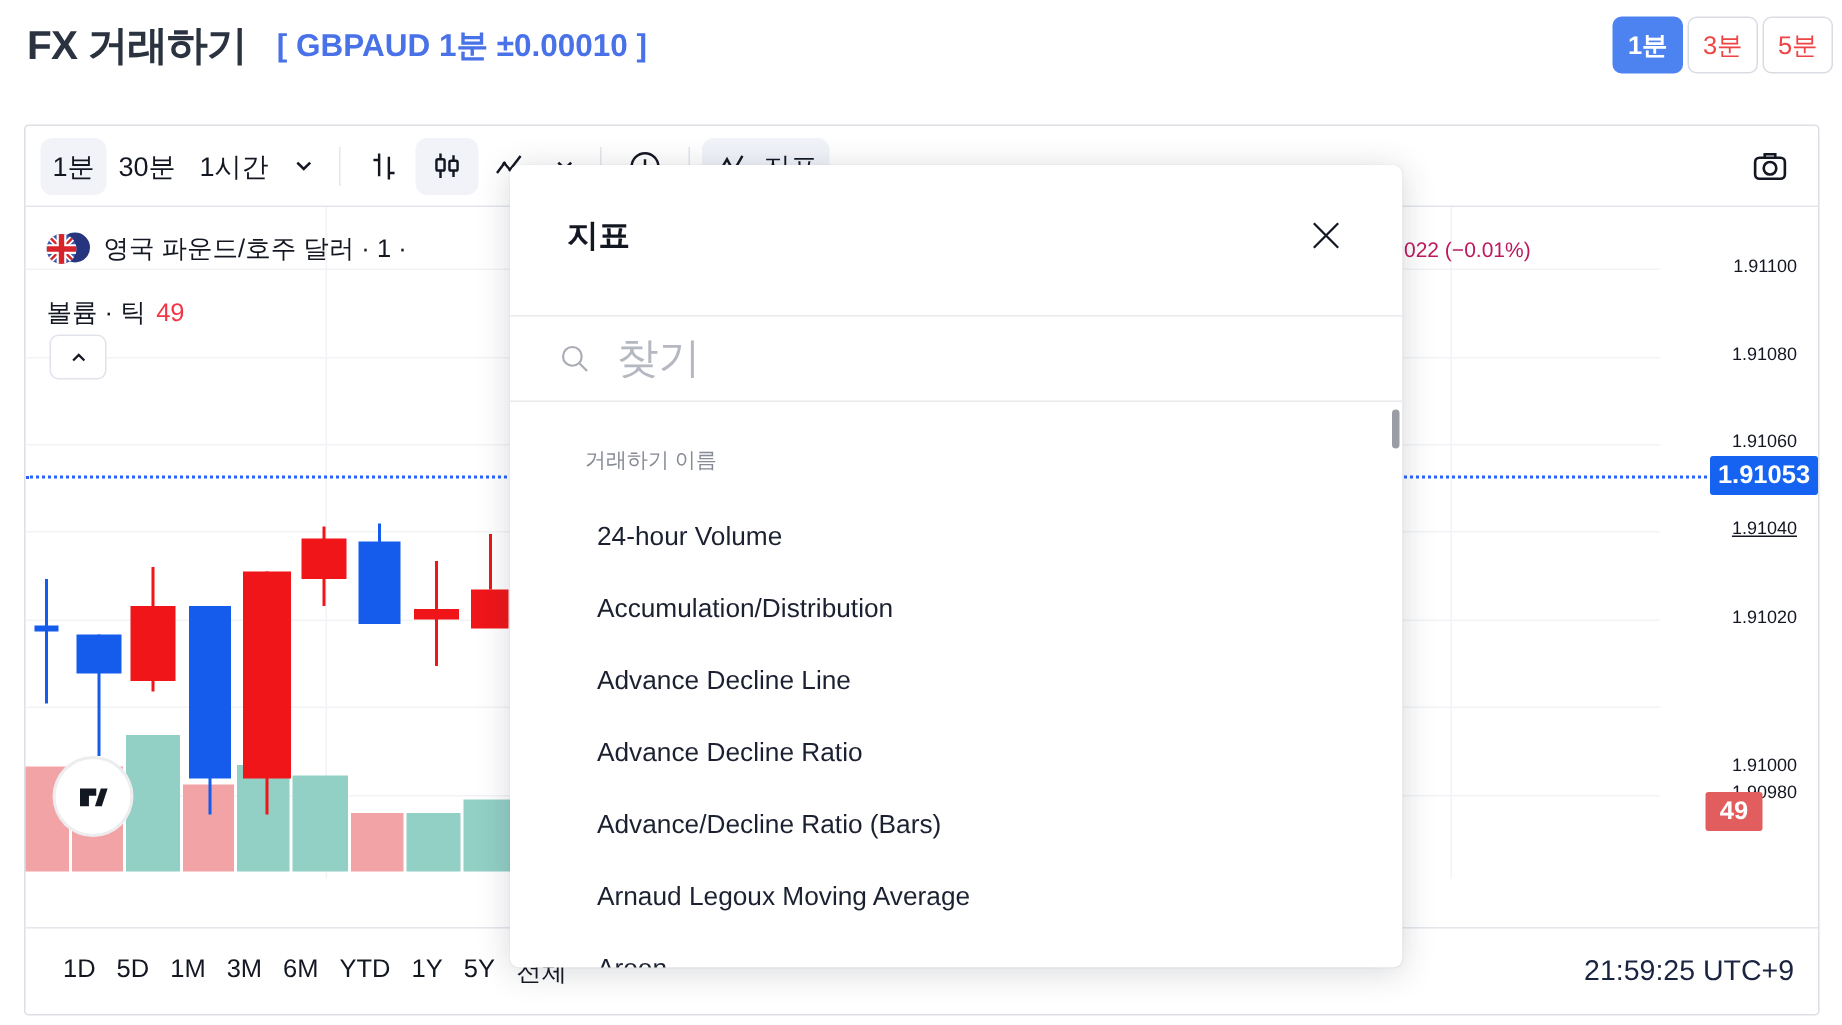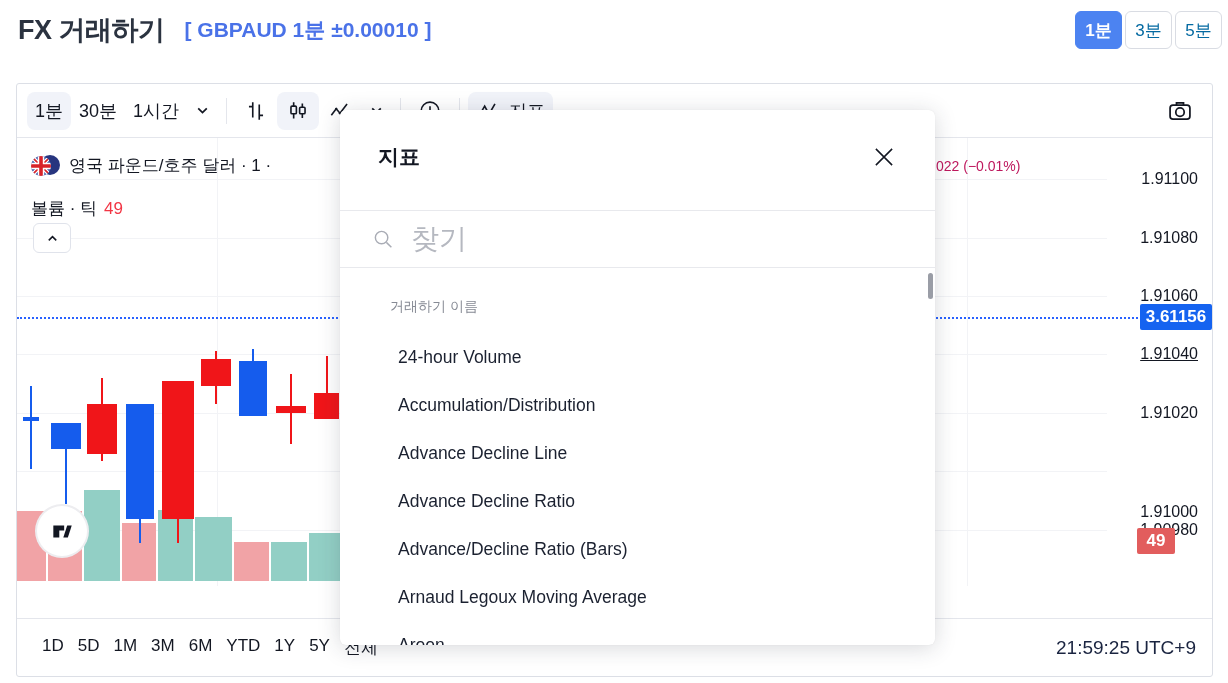--- a/index.html
+++ b/index.html
@@ -3,21 +3,21 @@
 <meta charset="utf-8">
 <style>
   html,body{margin:0;padding:0}
   body{width:1228px;height:683px;background:#fff;position:relative;overflow:hidden;
        font-family:"Liberation Sans",sans-serif;color:#131722;}
   
   .page-header{position:absolute;left:18px;top:8px;width:1204px;height:44px;display:flex;align-items:center;}
   .page-title{font-size:27px;font-weight:bold;color:#2b3340;letter-spacing:-0.5px;margin:0;}
   .symbol-info{margin-left:20px;font-size:21px;font-weight:bold;color:#4a72e8;}
   .tf-group{margin-left:auto;display:flex;gap:3px;}
-  .tf-btn{width:47px;height:38px;border:1px solid #d9dce3;background:#fff;color:#0369a1;
+  .tf-btn{width:47px;height:38px;border:1px solid #d9dce3;background:#fff;color:#ef4444;
           font-size:17px;border-radius:6px;font-family:inherit;cursor:pointer;}
   .tf-btn.active{background:#4c83f1;border-color:#4c83f1;color:#fff;font-weight:bold;}
   
   .chart-container{position:absolute;left:16px;top:83px;width:1197px;height:594px;
                    border:1px solid #dcdfe6;border-radius:3px;background:#fff;box-sizing:border-box;}
   .toolbar{position:absolute;left:0;top:0;width:100%;height:54px;border-bottom:1px solid #e4e6ec;
            display:flex;align-items:center;padding:0 10px;box-sizing:border-box;}
   .tb-item{height:38px;min-width:40px;padding:0 8px;display:flex;align-items:center;justify-content:center;
            border-radius:8px;font-size:18px;color:#131722;cursor:pointer;box-sizing:border-box;}
   .tb-pill{background:#f1f3f9;}
@@ -39,21 +39,21 @@
   .volume-value{color:#f23645;margin-left:7px;}
   .collapse-btn{position:absolute;left:16px;top:85px;width:38px;height:30px;border:1px solid #e0e3eb;
                 border-radius:6px;background:#fff;display:flex;align-items:center;justify-content:center;
                 cursor:pointer;z-index:6;}
   .vol-bar{position:absolute;z-index:1;}
   .candle-wick{position:absolute;width:2px;z-index:2;}
   .candle-body{position:absolute;z-index:2;}
   .tv-logo{position:absolute;left:20px;top:368px;width:50px;height:50px;border-radius:50%;background:#fff;
            box-shadow:0 0 0 2px #ededf0;display:flex;align-items:center;justify-content:center;z-index:3;}
   .dotted-price-line{position:absolute;left:0;top:179px;width:1125px;border-top:2px dotted #2962ff;z-index:4;}
-  .price-label{position:absolute;right:14px;font-size:16px;color:#131722;z-index:1;}
+  .price-label{position:absolute;right:14px;font-size:12px;color:#131722;z-index:1;}
   .price-badge{position:absolute;right:0;top:166px;width:72px;height:26px;background:#1563f0;color:#fff;
                font-size:17px;font-weight:bold;display:flex;align-items:center;justify-content:center;
                border-radius:2px;z-index:5;}
   .vol-count-badge{position:absolute;right:37px;top:390px;width:38px;height:26px;background:#e25d5d;color:#fff;
                font-size:17px;font-weight:bold;display:flex;align-items:center;justify-content:center;
                border-radius:2px;z-index:5;}
   
   .time-axis{position:absolute;left:0;top:502px;width:1195px;height:32px;border-top:1px solid #e4e6ec;}
   .time-label{position:absolute;top:7px;font-size:17px;color:#131722;white-space:nowrap;}
   .scale-gear{position:absolute;right:18px;top:4px;cursor:pointer;}
@@ -241,21 +241,21 @@
     <div class="dotted-price-line"></div>
     <div id="price-labels">
         <div class="price-label" style="top: 32px;">1.91100</div>
         <div class="price-label" style="top: 91px;">1.91080</div>
         <div class="price-label" style="top: 149px;">1.91060</div>
         <div class="price-label" style="top: 207px; text-decoration: underline;">1.91040</div>
         <div class="price-label" style="top: 266px;">1.91020</div>
         <div class="price-label" style="top: 324px; margin-top: 41px;">1.91000</div>
         <div class="price-label" style="top: 383px;">1.90980</div>
       </div>
-    <div class="price-badge">3.61156</div>
+    <div class="price-badge">1.91053</div>
     <div class="vol-count-badge">49</div>
   </div>
 
 
   <div class="bottom-bar">
     <div class="ranges" id="ranges">
         <div class="range-item">1D</div>
         <div class="range-item">5D</div>
         <div class="range-item">1M</div>
         <div class="range-item">3M</div>

